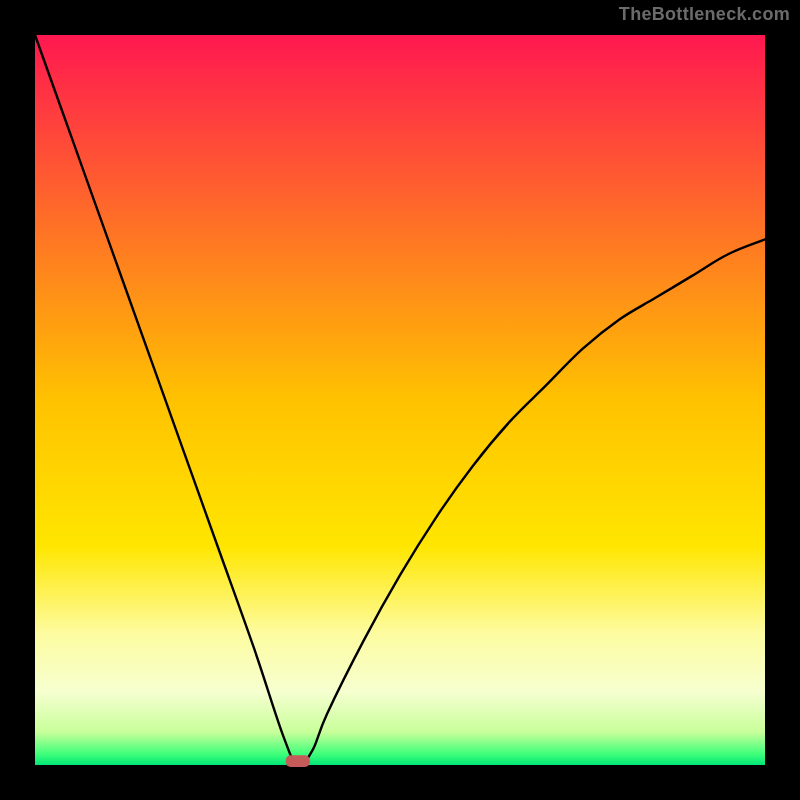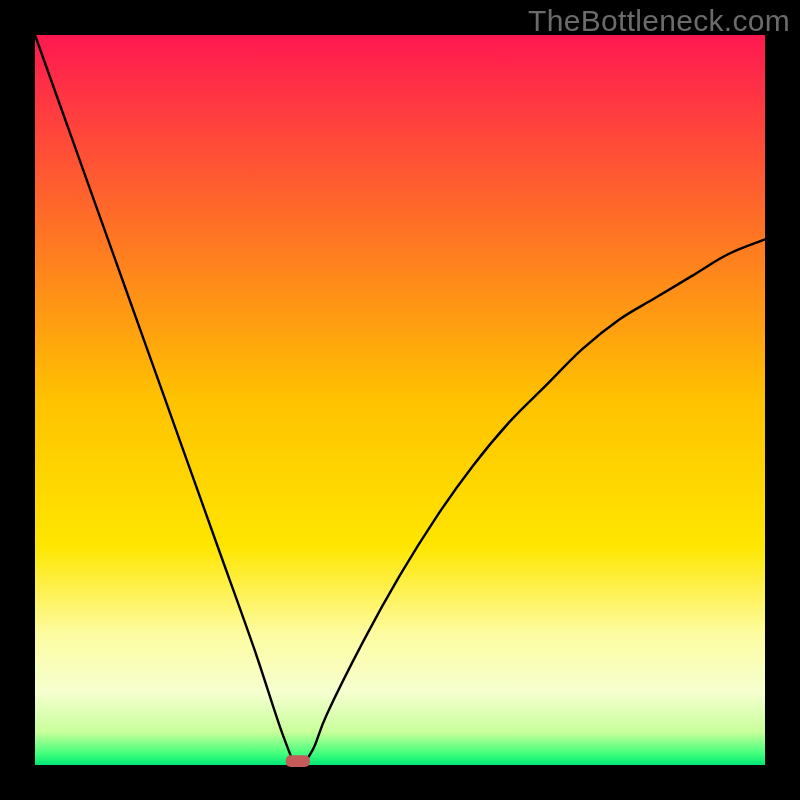--- a/index.html
+++ b/index.html
@@ -13,23 +13,23 @@
   }
   .stage {
     position: relative;
     width: 800px;
     height: 800px;
   }
   .watermark {
     position: absolute;
     top: 4px;
     right: 10px;
-    font-size: 30px;
+    font-size: 18px;
     color: #6b6b6b;
-    font-weight: 400;
+    font-weight: 700;
     letter-spacing: 0.3px;
     z-index: 50;
   }
   svg.chart {
     position: absolute;
     top: 0;
     left: 0;
     width: 800px;
     height: 800px;
     display: block;

